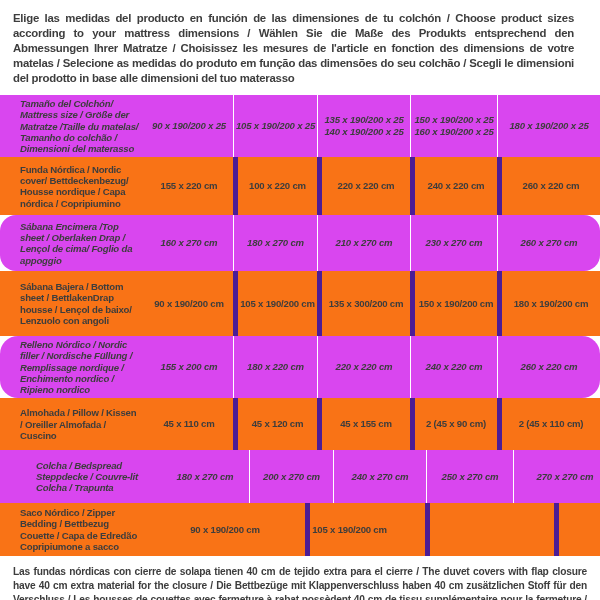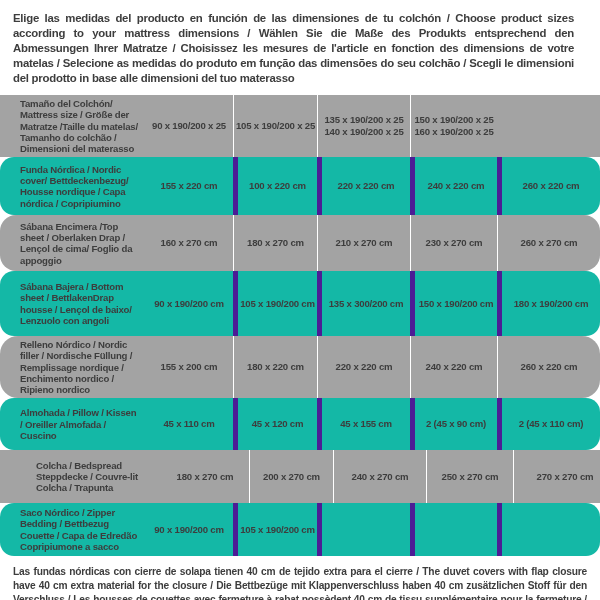--- a/index.html
+++ b/index.html
@@ -26,23 +26,23 @@
     grid-template-columns:145px 88px 84px 93px 87px 103px;
     align-items:stretch;
   }
   .row:nth-child(1){height:62px;}
   .row:nth-child(2){height:58px;}
   .row:nth-child(3){height:56px;border-radius:16px;}
   .row:nth-child(4){height:65px;}
   .row:nth-child(5){height:62px;border-radius:18px;}
   .row:nth-child(6){height:52px;}
   .row:nth-child(7){height:53px;padding-left:16px;}
-  .row:nth-child(8){height:53px;}
-  .gray{background:#a3a3a3;}
-  .white{background:#14b8a6;border-radius:14px;}
+  .row:nth-child(8){height:53px;gap:36px;}
+  .gray{background:#d946ef;font-style:italic;}
+  .white{background:#f97316;}
   .cell{
     display:flex;
     flex-direction:column;
     justify-content:center;
     font-weight:700;
     letter-spacing:-0.2px;
   }
   .cell.label{
     padding-left:20px;
     padding-right:4px;
@@ -86,20 +86,23 @@
       <div class="cell val sep">
           <span class="ln">105 x 190/200 x 25</span>
         </div>
       <div class="cell val sep">
           <span class="ln">135 x 190/200 x 25</span>
           <span class="ln">140 x 190/200 x 25</span>
         </div>
       <div class="cell val sep">
           <span class="ln">150 x 190/200 x 25</span>
           <span class="ln">160 x 190/200 x 25</span>
+        </div>
+      <div class="cell val sep">
+          <span class="ln">180 x 190/200 x 25</span>
         </div>
     </div>
 
     <div class="row white">
       <div class="cell label">Funda Nórdica / Nordic cover/ Bettdeckenbezug/ Housse nordique / Capa nórdica / Copripiumino</div>
       <div class="cell val">155 x 220 cm</div>
       <div class="cell val sep">100 x 220 cm</div>
       <div class="cell val sep">220 x 220 cm</div>
       <div class="cell val sep">240 x 220 cm</div>
       <div class="cell val sep">260 x 220 cm</div>

